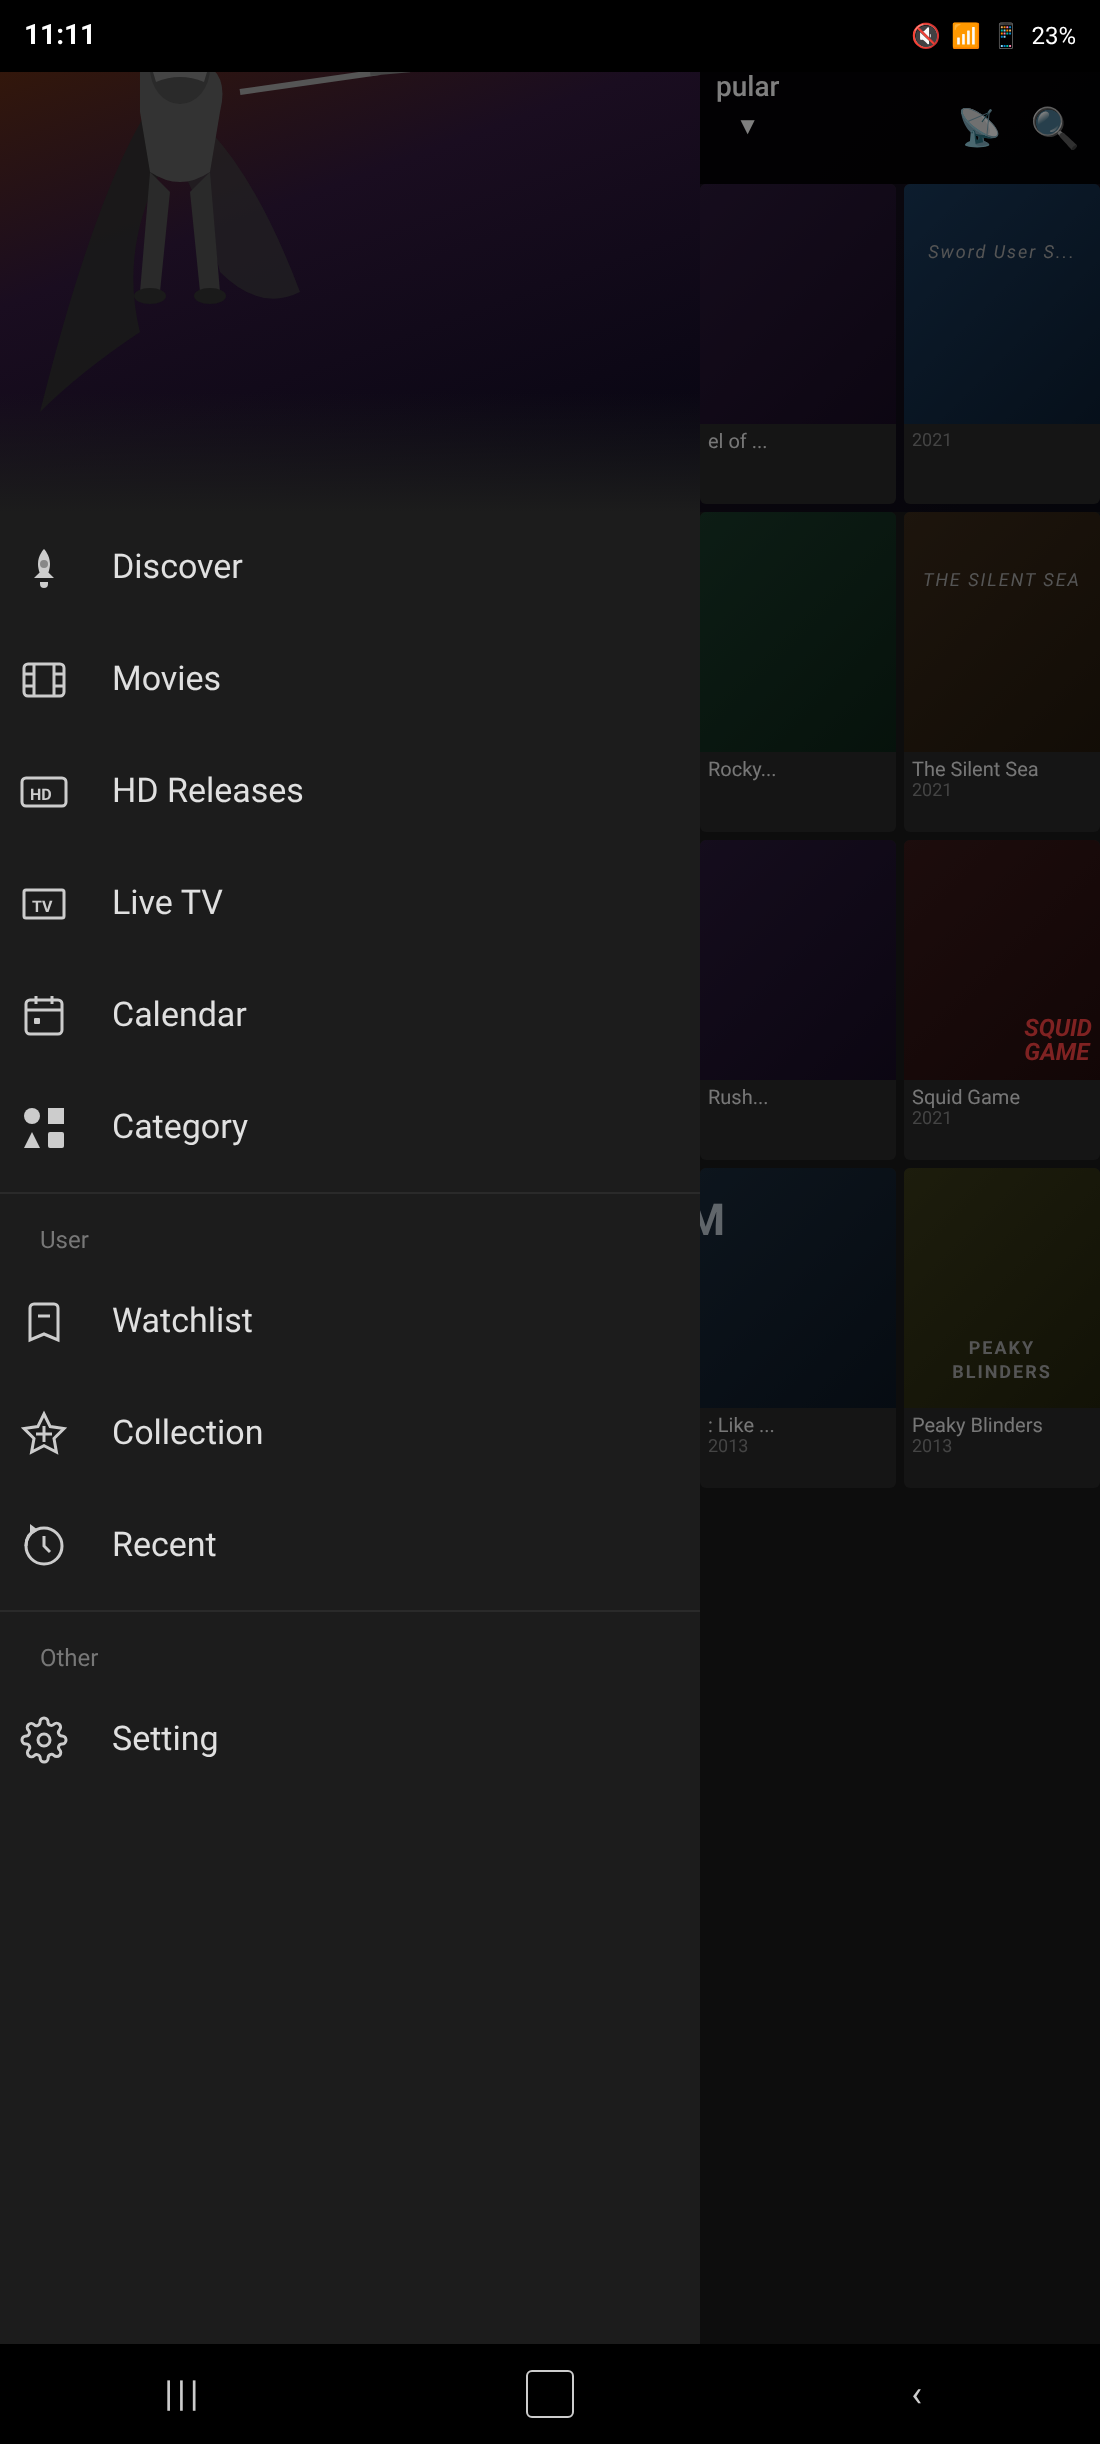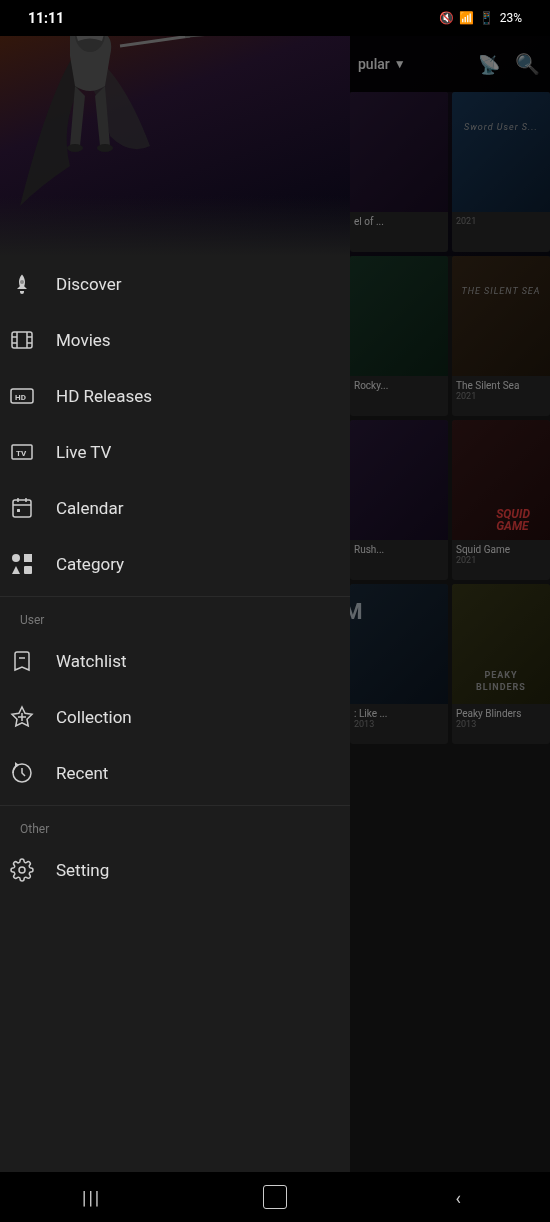--- a/index.html
+++ b/index.html
@@ -16,21 +16,21 @@
 
     
     .status-bar {
       position: absolute;
       top: 0; left: 0; right: 0;
       height: 36px;
       background: #000;
       display: flex;
       align-items: center;
       justify-content: space-between;
-      padding: 0 28px;
+      padding: 0 12px;
       z-index: 100;
     }
     .status-time {
       font-size: 14px;
       font-weight: bold;
       color: #fff;
     }
     .status-icons {
       display: flex;
       align-items: center;
@@ -251,36 +251,37 @@
     .popular-area {
       position: absolute;
       top: 36px;
       left: 350px;
       height: 56px;
       display: flex;
       align-items: center;
       padding-left: 8px;
       gap: 4px;
       z-index: 45;
+      flex-direction: column;
     }
     .popular-text {
       font-size: 14px;
       color: #fff;
       font-weight: 500;
     }
     .dropdown-arrow {
       color: #fff;
       font-size: 12px;
     }
 
     
     .squid-text {
       position: absolute;
       bottom: 8px;
-      right: 20px;
+      right: 4px;
       font-size: 12px;
       color: #ff4444;
       font-weight: bold;
       font-style: italic;
       line-height: 1;
     }
 
     .silent-sea-text {
       position: absolute;
       top: 30px;

